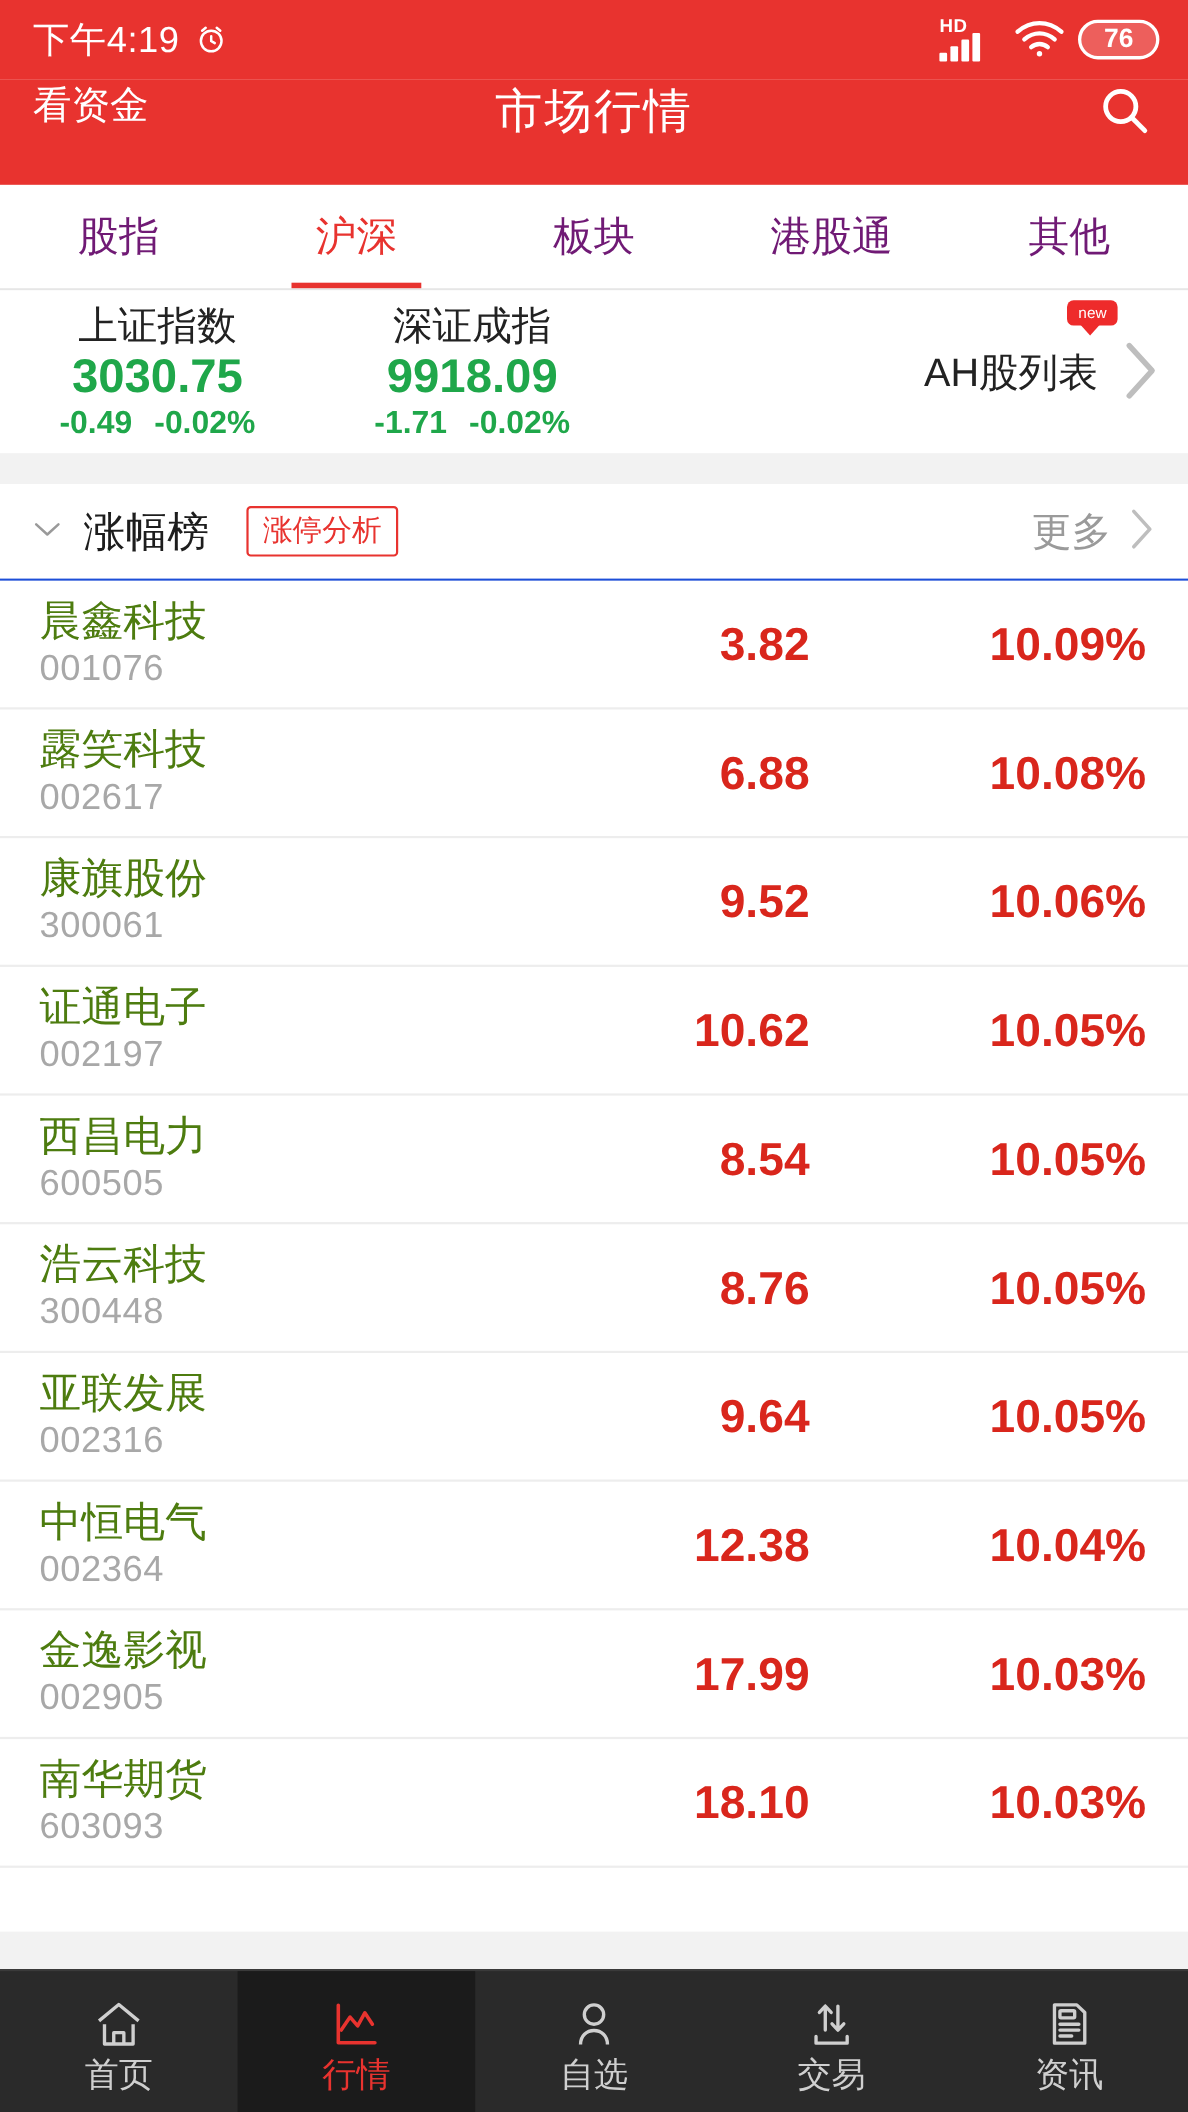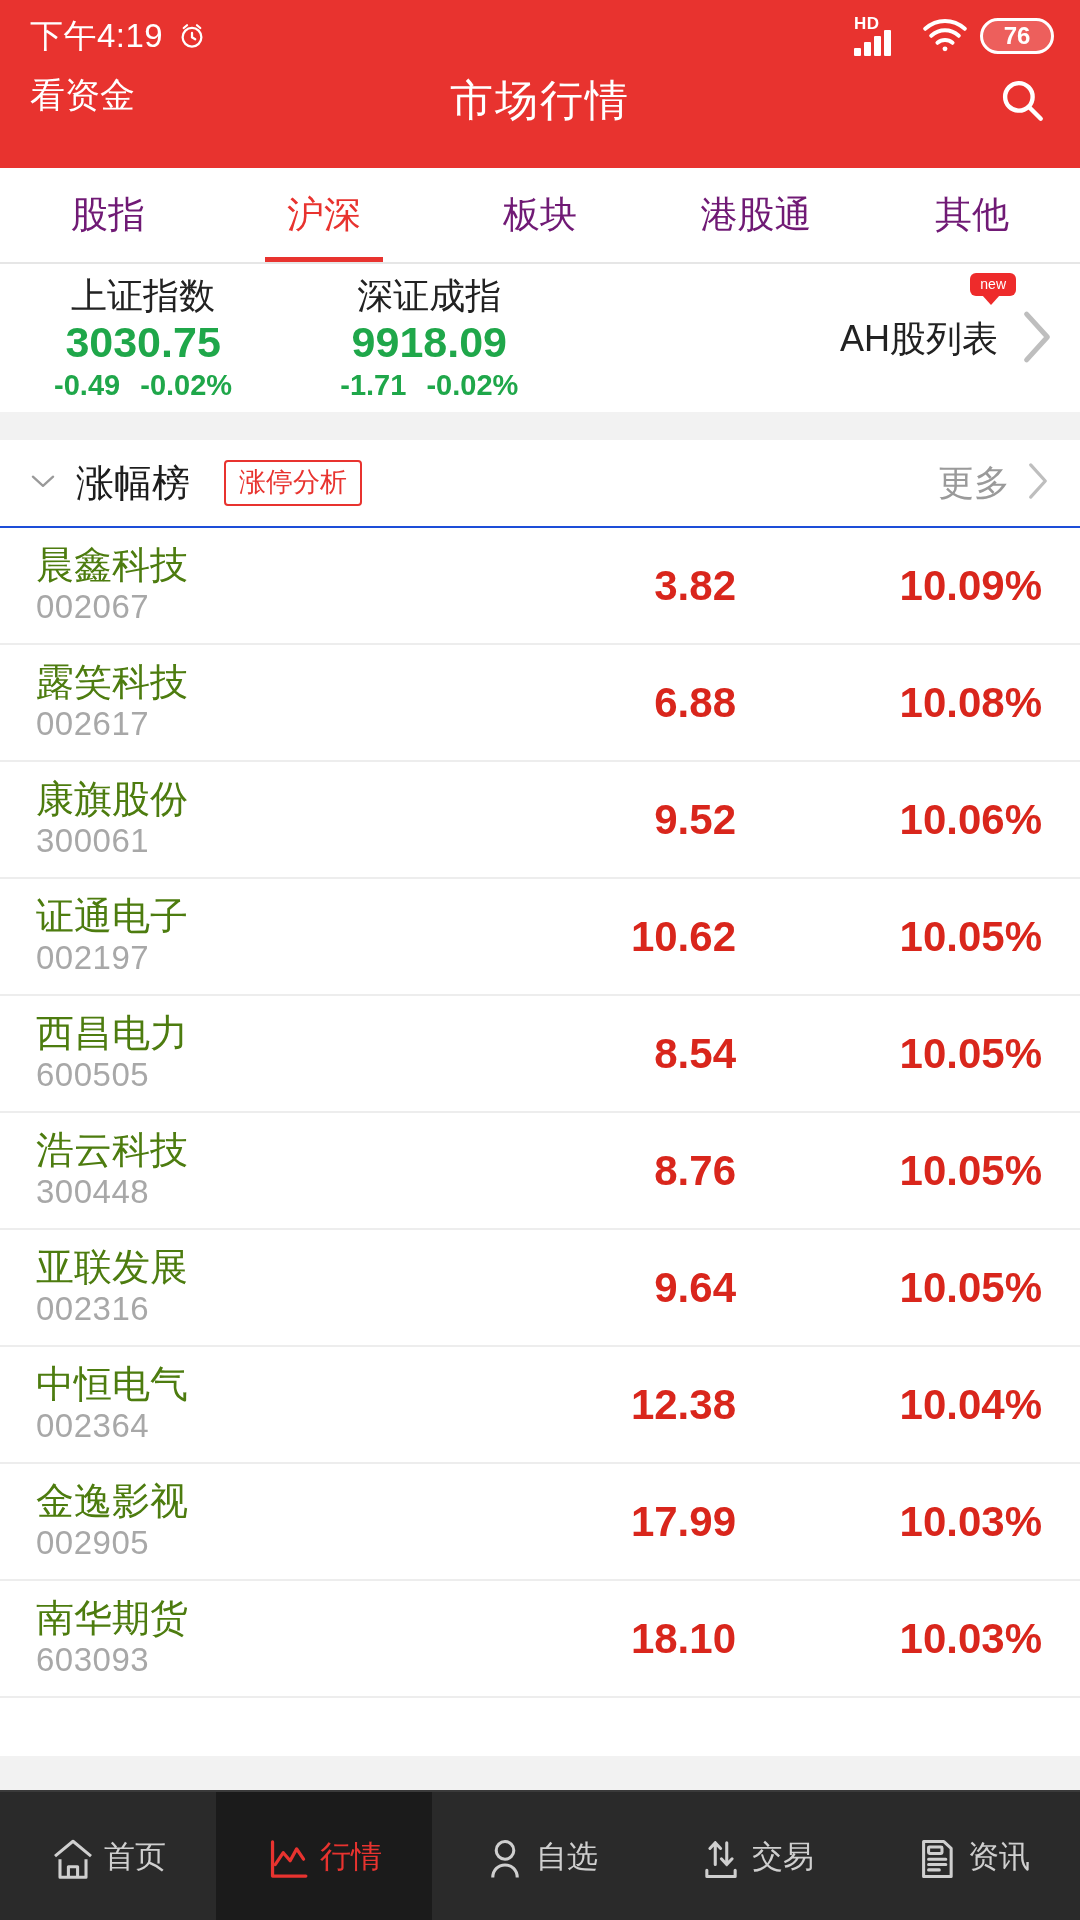--- a/index.html
+++ b/index.html
@@ -129,21 +129,21 @@
   }
 
   .bottomgap{ flex:0 0 34px; background:#F2F2F2; }
 
   
   .bottomnav{
     flex:0 0 130px; background:#2A2A2A; display:flex; align-items:stretch;
     border-top:2px solid #3a3a3a;
   }
   .nav{
-    flex:1; display:flex; flex-direction:row; align-items:center; justify-content:center;
+    flex:1; display:flex; flex-direction:column; align-items:center; justify-content:center;
     gap:8px; color:#CFCFCF;
   }
   .nav.active{ background:#1B1B1B; color:#E8332F; }
   .nav-label{ font-size:31px; line-height:1; }
   .nav-ico{ height:50px; display:flex; align-items:flex-end; justify-content:center; }
 </style>
 </head>
 <body>
 
 <div class="phone">
@@ -250,21 +250,21 @@
         </svg>
       </span>
     </span>
   </div>
 
   <div class="list">
 
     <div class="row">
       <div class="row-name">
         <div class="s-name">晨鑫科技</div>
-        <div class="s-code">002067</div>
+        <div class="s-code">001076</div>
       </div>
       <div class="s-price">3.82</div>
       <div class="s-chg">10.09%</div>
     </div>
 
     <div class="row">
       <div class="row-name">
         <div class="s-name">露笑科技</div>
         <div class="s-code">002617</div>
       </div>

